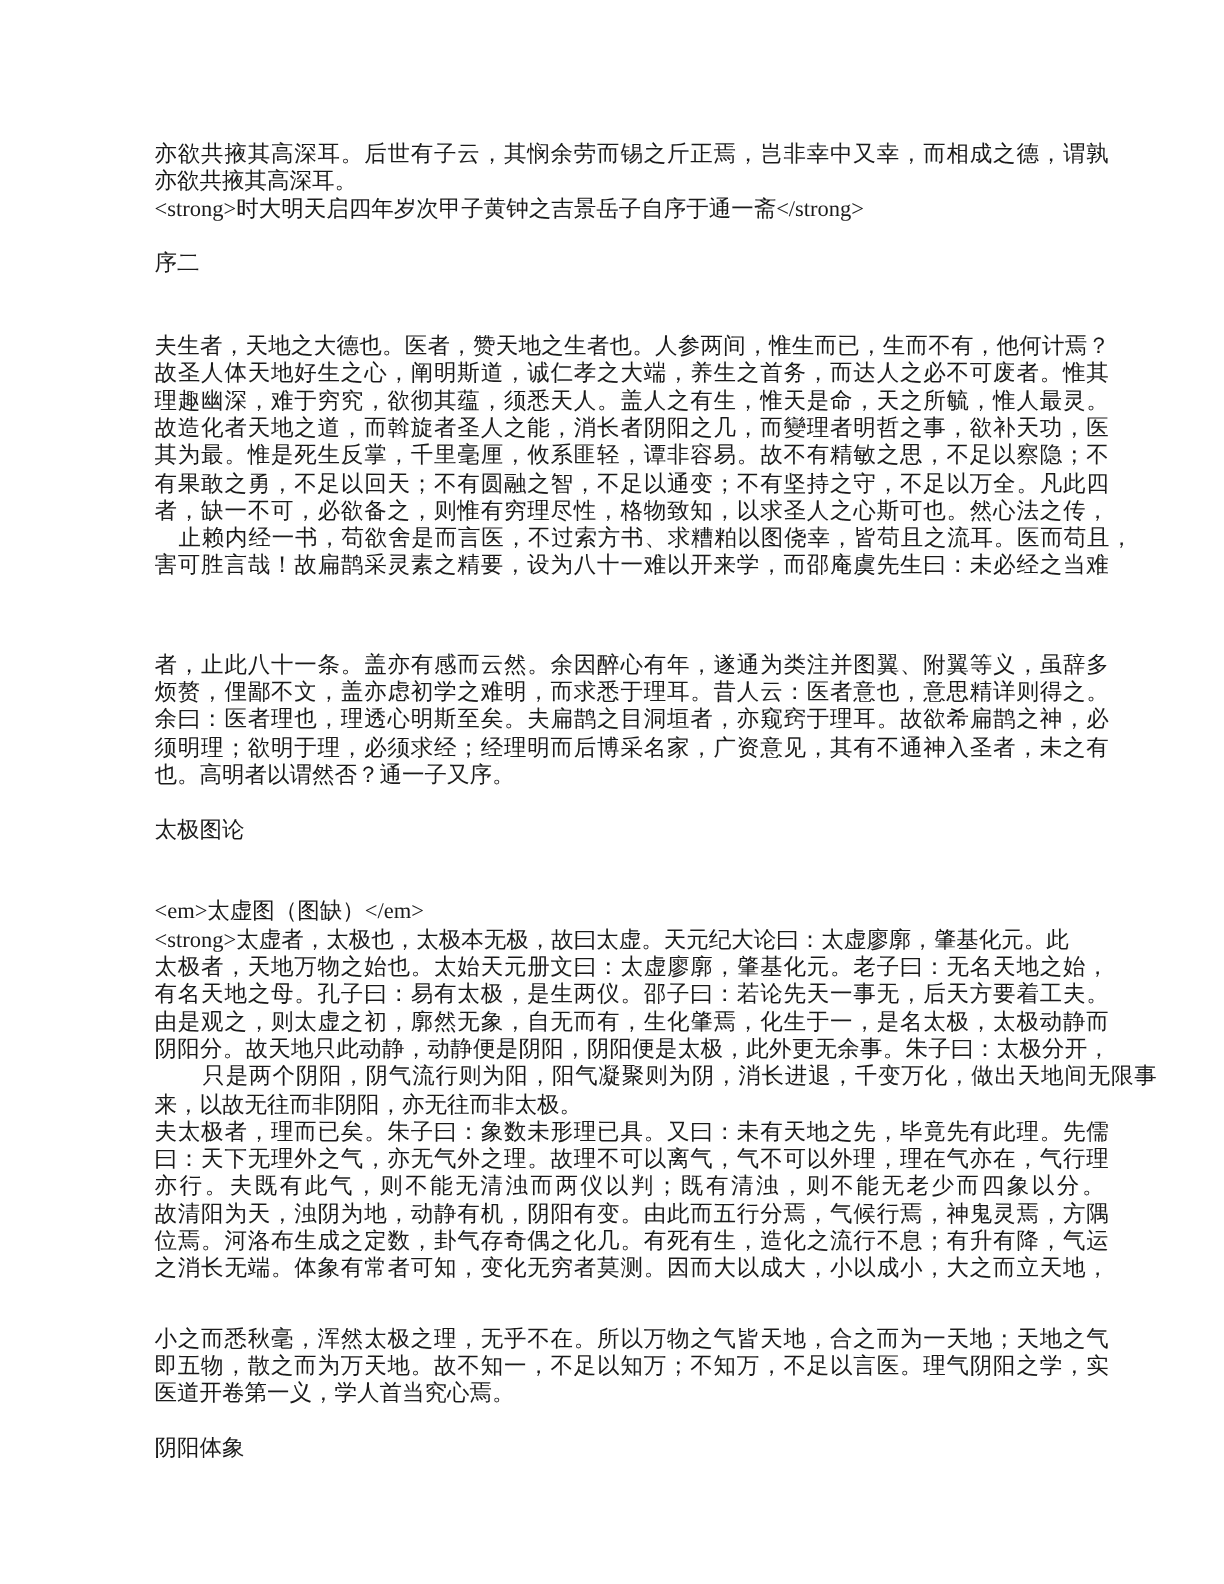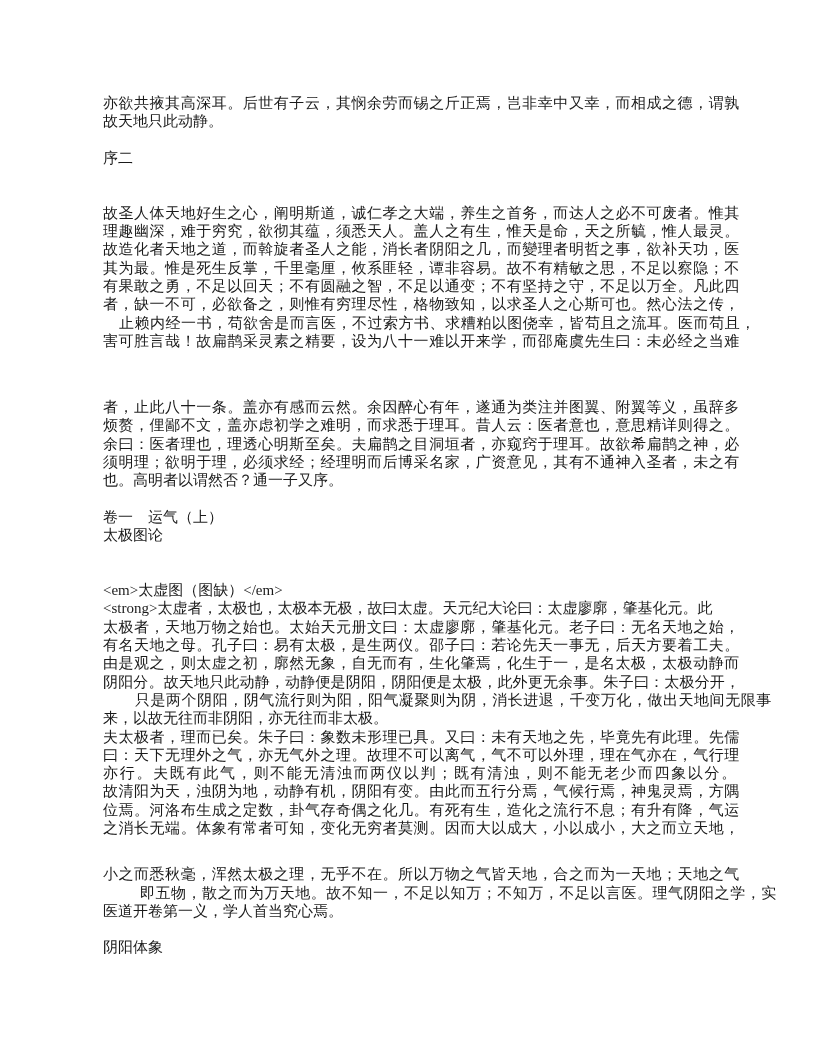--- a/index.html
+++ b/index.html
@@ -33,56 +33,57 @@
     white-space: nowrap;
     overflow: visible;
   }
 </style>
 </head>
 <body style="background: rgb(255, 255, 255); color: rgb(26, 26, 26);">
 
 <div class="page">
   <div class="text-block" id="text-block">
       <div class="line" style="letter-spacing: 0.53px;">亦欲共掖其高深耳。后世有子云，其悯余劳而锡之斤正焉，岂非幸中又幸，而相成之德，谓孰</div>
-      <div class="line">故天地只此动静。</div>
+      <div class="line">亦欲共掖其高深耳。</div>
+      <div class="line">&lt;strong&gt;时大明天启四年岁次甲子黄钟之吉景岳子自序于通一斋&lt;/strong&gt;</div>
       <div class="line"></div>
       <div class="line">序二</div>
       <div class="line"></div>
       <div class="line"></div>
+      <div class="line" style="letter-spacing: 0.17px;">夫生者，天地之大德也。医者，赞天地之生者也。人参两间，惟生而已，生而不有，他何计焉？</div>
       <div class="line" style="letter-spacing: 0.53px;">故圣人体天地好生之心，阐明斯道，诚仁孝之大端，养生之首务，而达人之必不可废者。惟其</div>
       <div class="line" style="letter-spacing: 0.53px;">理趣幽深，难于穷究，欲彻其蕴，须悉天人。盖人之有生，惟天是命，天之所毓，惟人最灵。</div>
       <div class="line" style="letter-spacing: 0.53px;">故造化者天地之道，而斡旋者圣人之能，消长者阴阳之几，而變理者明哲之事，欲补天功，医</div>
       <div class="line" style="letter-spacing: 0.53px;">其为最。惟是死生反掌，千里毫厘，攸系匪轻，谭非容易。故不有精敏之思，不足以察隐；不</div>
       <div class="line" style="letter-spacing: 0.53px;">有果敢之勇，不足以回天；不有圆融之智，不足以通变；不有坚持之守，不足以万全。凡此四</div>
       <div class="line" style="letter-spacing: 0.53px;">者，缺一不可，必欲备之，则惟有穷理尽性，格物致知，以求圣人之心斯可也。然心法之传，</div>
       <div class="line" style="letter-spacing: 0.53px; margin-left: 16px;">止赖内经一书，苟欲舍是而言医，不过索方书、求糟粕以图侥幸，皆苟且之流耳。医而苟且，</div>
       <div class="line" style="letter-spacing: 0.53px;">害可胜言哉！故扁鹊采灵素之精要，设为八十一难以开来学，而邵庵虞先生曰：未必经之当难</div>
       <div class="line" style="letter-spacing: 0.53px; margin-top: 48px;">者，止此八十一条。盖亦有感而云然。余因醉心有年，遂通为类注并图翼、附翼等义，虽辞多</div>
       <div class="line" style="letter-spacing: 0.53px;">烦赘，俚鄙不文，盖亦虑初学之难明，而求悉于理耳。昔人云：医者意也，意思精详则得之。</div>
       <div class="line" style="letter-spacing: 0.53px;">余曰：医者理也，理透心明斯至矣。夫扁鹊之目洞垣者，亦窥窍于理耳。故欲希扁鹊之神，必</div>
       <div class="line" style="letter-spacing: 0.53px; text-align: center;">须明理；欲明于理，必须求经；经理明而后博采名家，广资意见，其有不通神入圣者，未之有</div>
       <div class="line">也。高明者以谓然否？通一子又序。</div>
       <div class="line"></div>
-      <div class="line">卷一　运气（上）</div>
       <div class="line">太极图论</div>
       <div class="line"></div>
       <div class="line"></div>
       <div class="line">&lt;em&gt;太虚图（图缺）&lt;/em&gt;</div>
       <div class="line">&lt;strong&gt;太虚者，太极也，太极本无极，故曰太虚。天元纪大论曰：太虚廖廓，肇基化元。此</div>
       <div class="line" style="letter-spacing: 0.53px;">太极者，天地万物之始也。太始天元册文曰：太虚廖廓，肇基化元。老子曰：无名天地之始，</div>
       <div class="line" style="letter-spacing: 0.53px;">有名天地之母。孔子曰：易有太极，是生两仪。邵子曰：若论先天一事无，后天方要着工夫。</div>
       <div class="line" style="letter-spacing: 0.53px;">由是观之，则太虚之初，廓然无象，自无而有，生化肇焉，化生于一，是名太极，太极动静而</div>
       <div class="line" style="letter-spacing: 0.17px;">阴阳分。故天地只此动静，动静便是阴阳，阴阳便是太极，此外更无余事。朱子曰：太极分开，</div>
       <div class="line" style="letter-spacing: 0.53px; margin-left: 32px;">只是两个阴阳，阴气流行则为阳，阳气凝聚则为阴，消长进退，千变万化，做出天地间无限事</div>
       <div class="line">来，以故无往而非阴阳，亦无往而非太极。</div>
       <div class="line" style="letter-spacing: 0.53px;">夫太极者，理而已矣。朱子曰：象数未形理已具。又曰：未有天地之先，毕竟先有此理。先儒</div>
       <div class="line" style="letter-spacing: 0.53px;">曰：天下无理外之气，亦无气外之理。故理不可以离气，气不可以外理，理在气亦在，气行理</div>
       <div class="line" style="letter-spacing: 1.71px;">亦行。夫既有此气，则不能无清浊而两仪以判；既有清浊，则不能无老少而四象以分。</div>
       <div class="line" style="letter-spacing: 0.53px;">故清阳为天，浊阴为地，动静有机，阴阳有变。由此而五行分焉，气候行焉，神鬼灵焉，方隅</div>
       <div class="line" style="letter-spacing: 0.53px;">位焉。河洛布生成之定数，卦气存奇偶之化几。有死有生，造化之流行不息；有升有降，气运</div>
       <div class="line" style="letter-spacing: 0.53px; text-align: right;">之消长无端。体象有常者可知，变化无穷者莫测。因而大以成大，小以成小，大之而立天地，</div>
       <div class="line" style="letter-spacing: 0.53px; margin-top: 28px;">小之而悉秋毫，浑然太极之理，无乎不在。所以万物之气皆天地，合之而为一天地；天地之气</div>
-      <div class="line" style="letter-spacing: 0.53px; margin-left: 37px;">即五物，散之而为万天地。故不知一，不足以知万；不知万，不足以言医。理气阴阳之学，实</div>
+      <div class="line" style="letter-spacing: 0.53px;">即五物，散之而为万天地。故不知一，不足以知万；不知万，不足以言医。理气阴阳之学，实</div>
       <div class="line">医道开卷第一义，学人首当究心焉。</div>
       <div class="line"></div>
       <div class="line">阴阳体象</div>
     </div>
 </div>
 
 </body></html>

